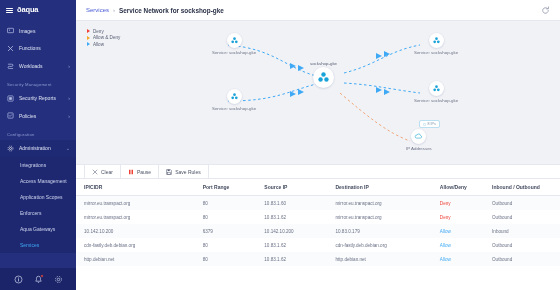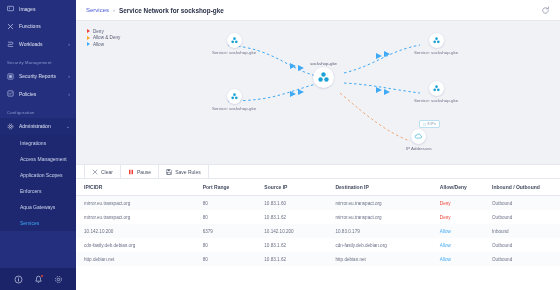--- a/index.html
+++ b/index.html
@@ -132,20 +132,32 @@
   .col-dst { width:22%; }
   .col-ad { width:11%; }
   .col-io { width:16%; }
 </style>
 </head>
 <body>
 
 <div class="app">
 
   <nav class="sidebar">
+    <div class="sb-top">
+      <div class="hamburger">
+        <span></span>
+          <span></span>
+          <span></span>
+      </div>
+      <div class="logo">
+        <svg width="30" height="9" viewBox="0 0 60 18">
+          <text x="0" y="14" font-family="Liberation Sans, sans-serif" font-size="15" font-weight="bold" fill="#ffffff">ðaqua</text>
+        </svg>
+      </div>
+    </div>
 
     <div class="sb-scroll">
 
       <div class="sb-item">
         <span class="ico">
           <svg width="7" height="7" viewBox="0 0 16 16">
               <rect x="1" y="3" width="14" height="10" rx="1.5" fill="none" stroke="#b9c2e8" stroke-width="1.6"></rect>
               <circle cx="5.5" cy="7" r="1.3" fill="#b9c2e8"></circle>
             </svg>
         </span>

